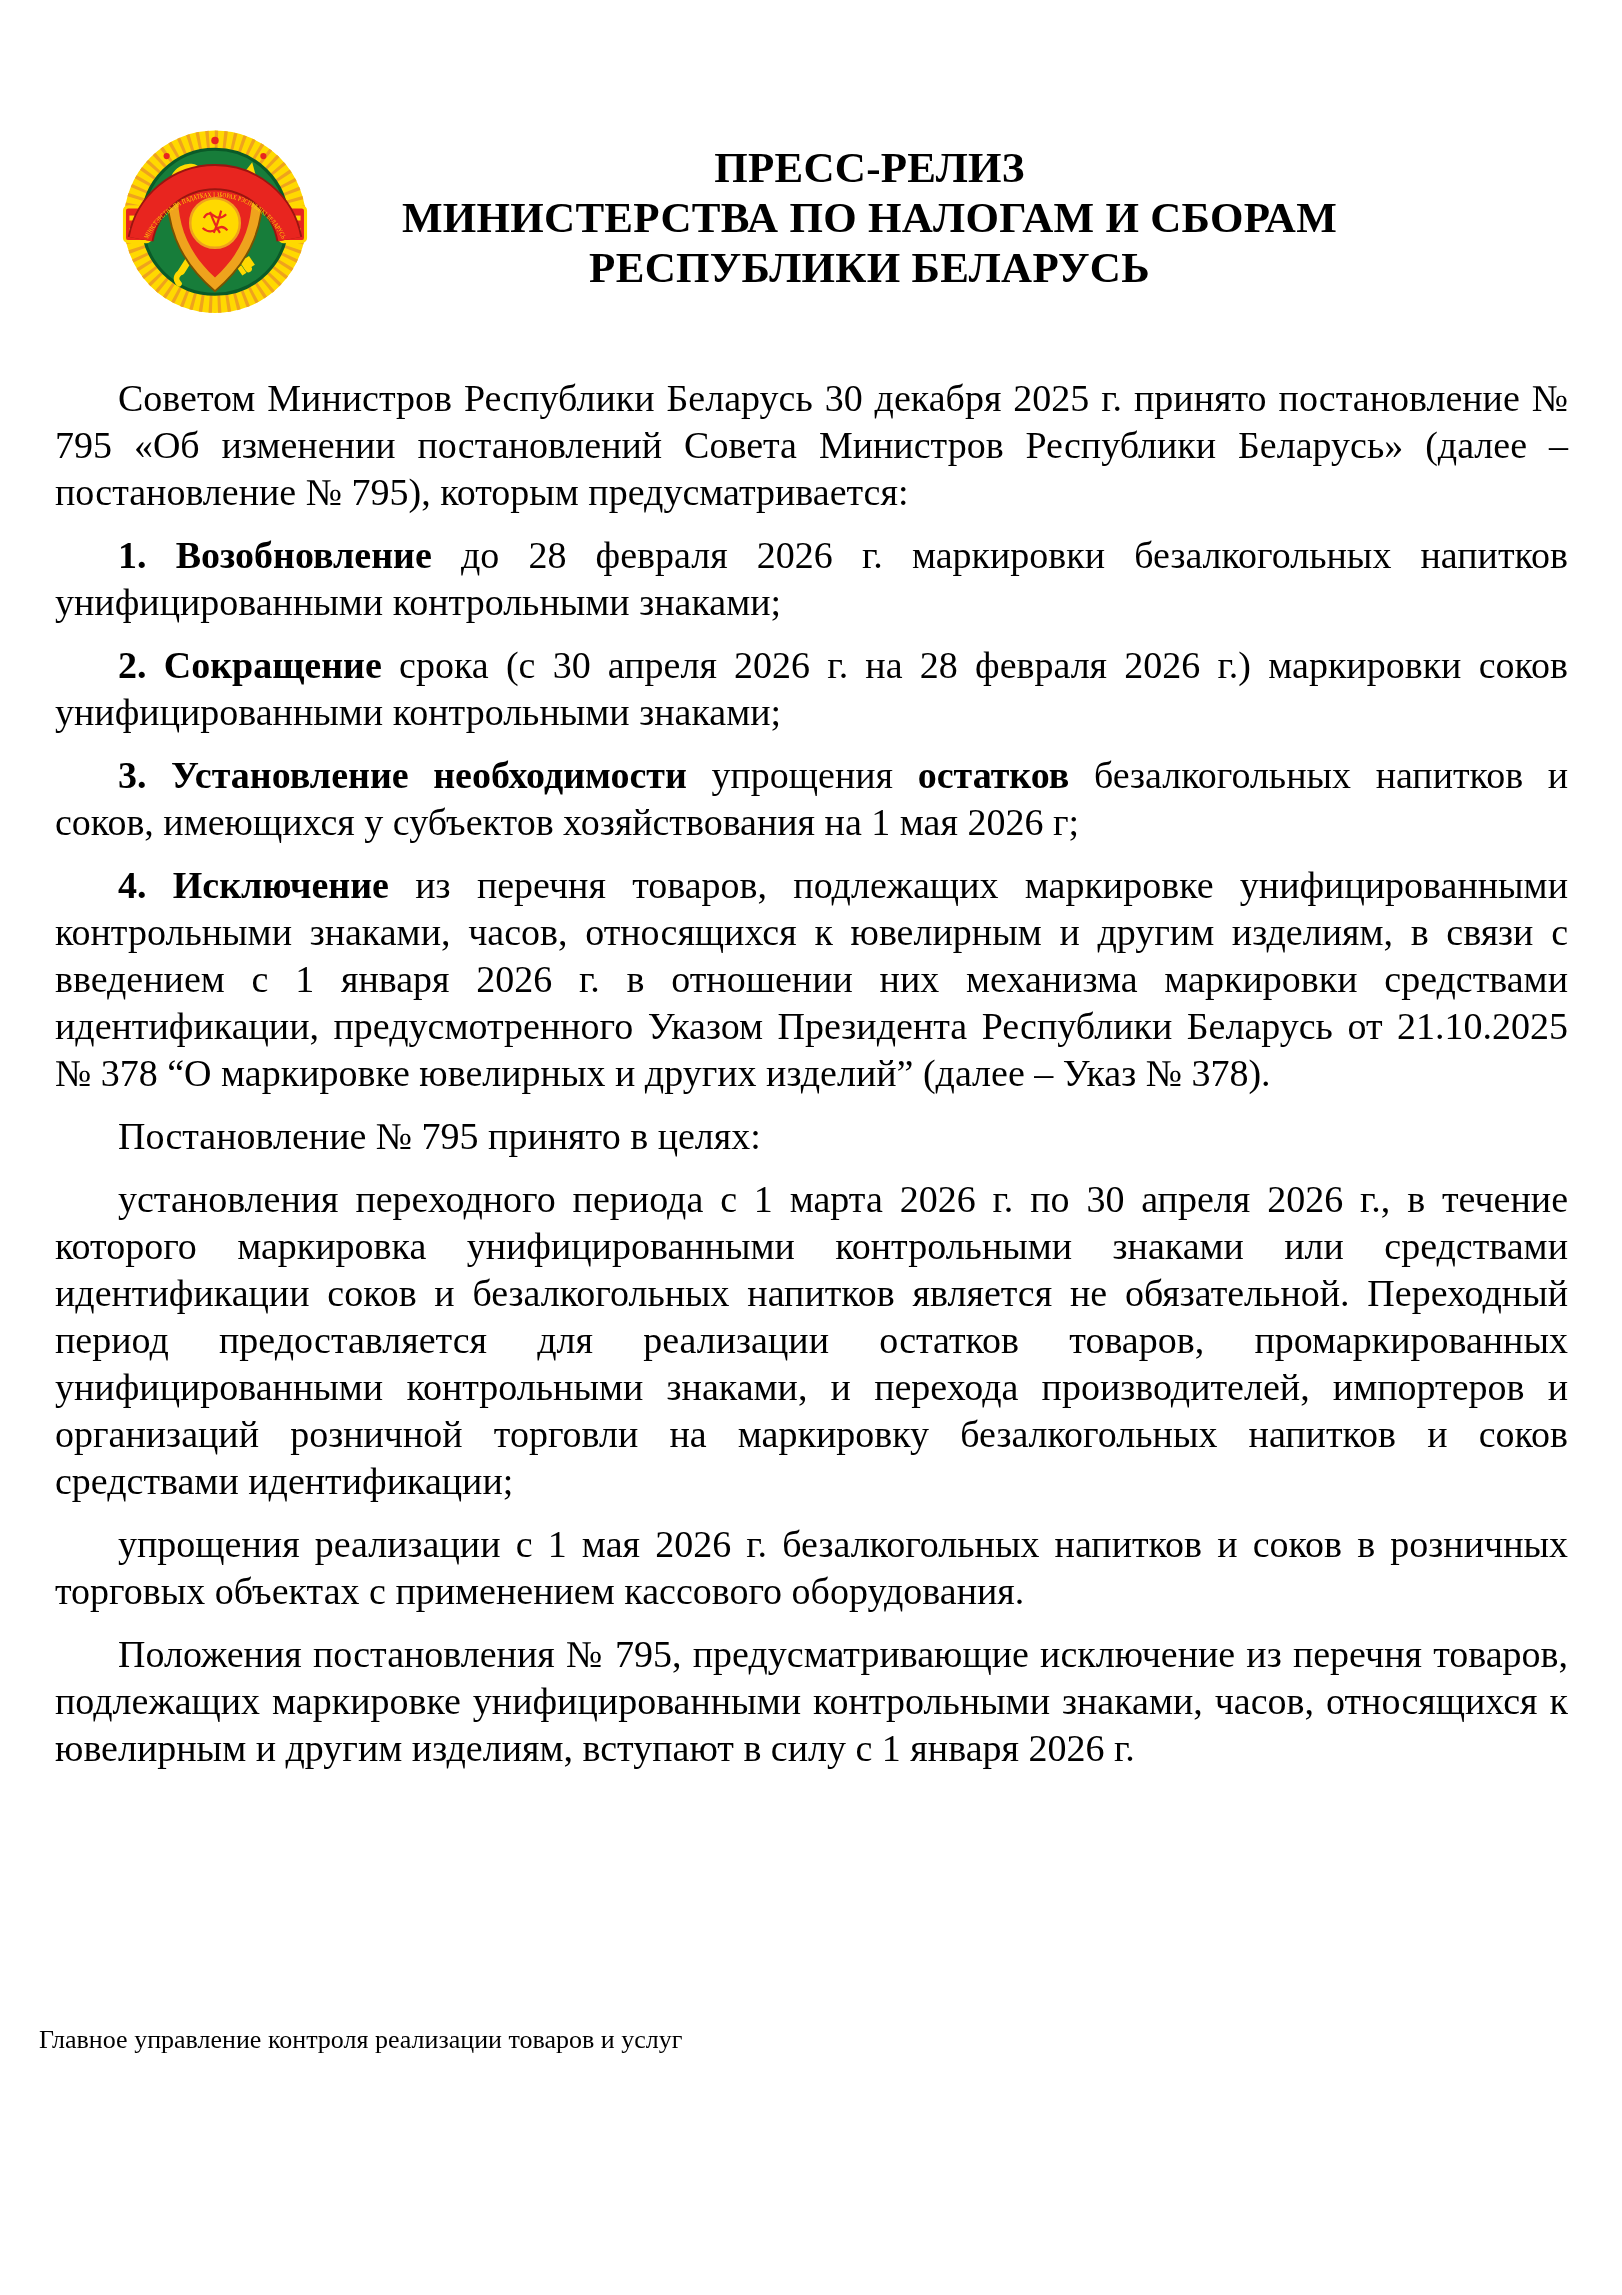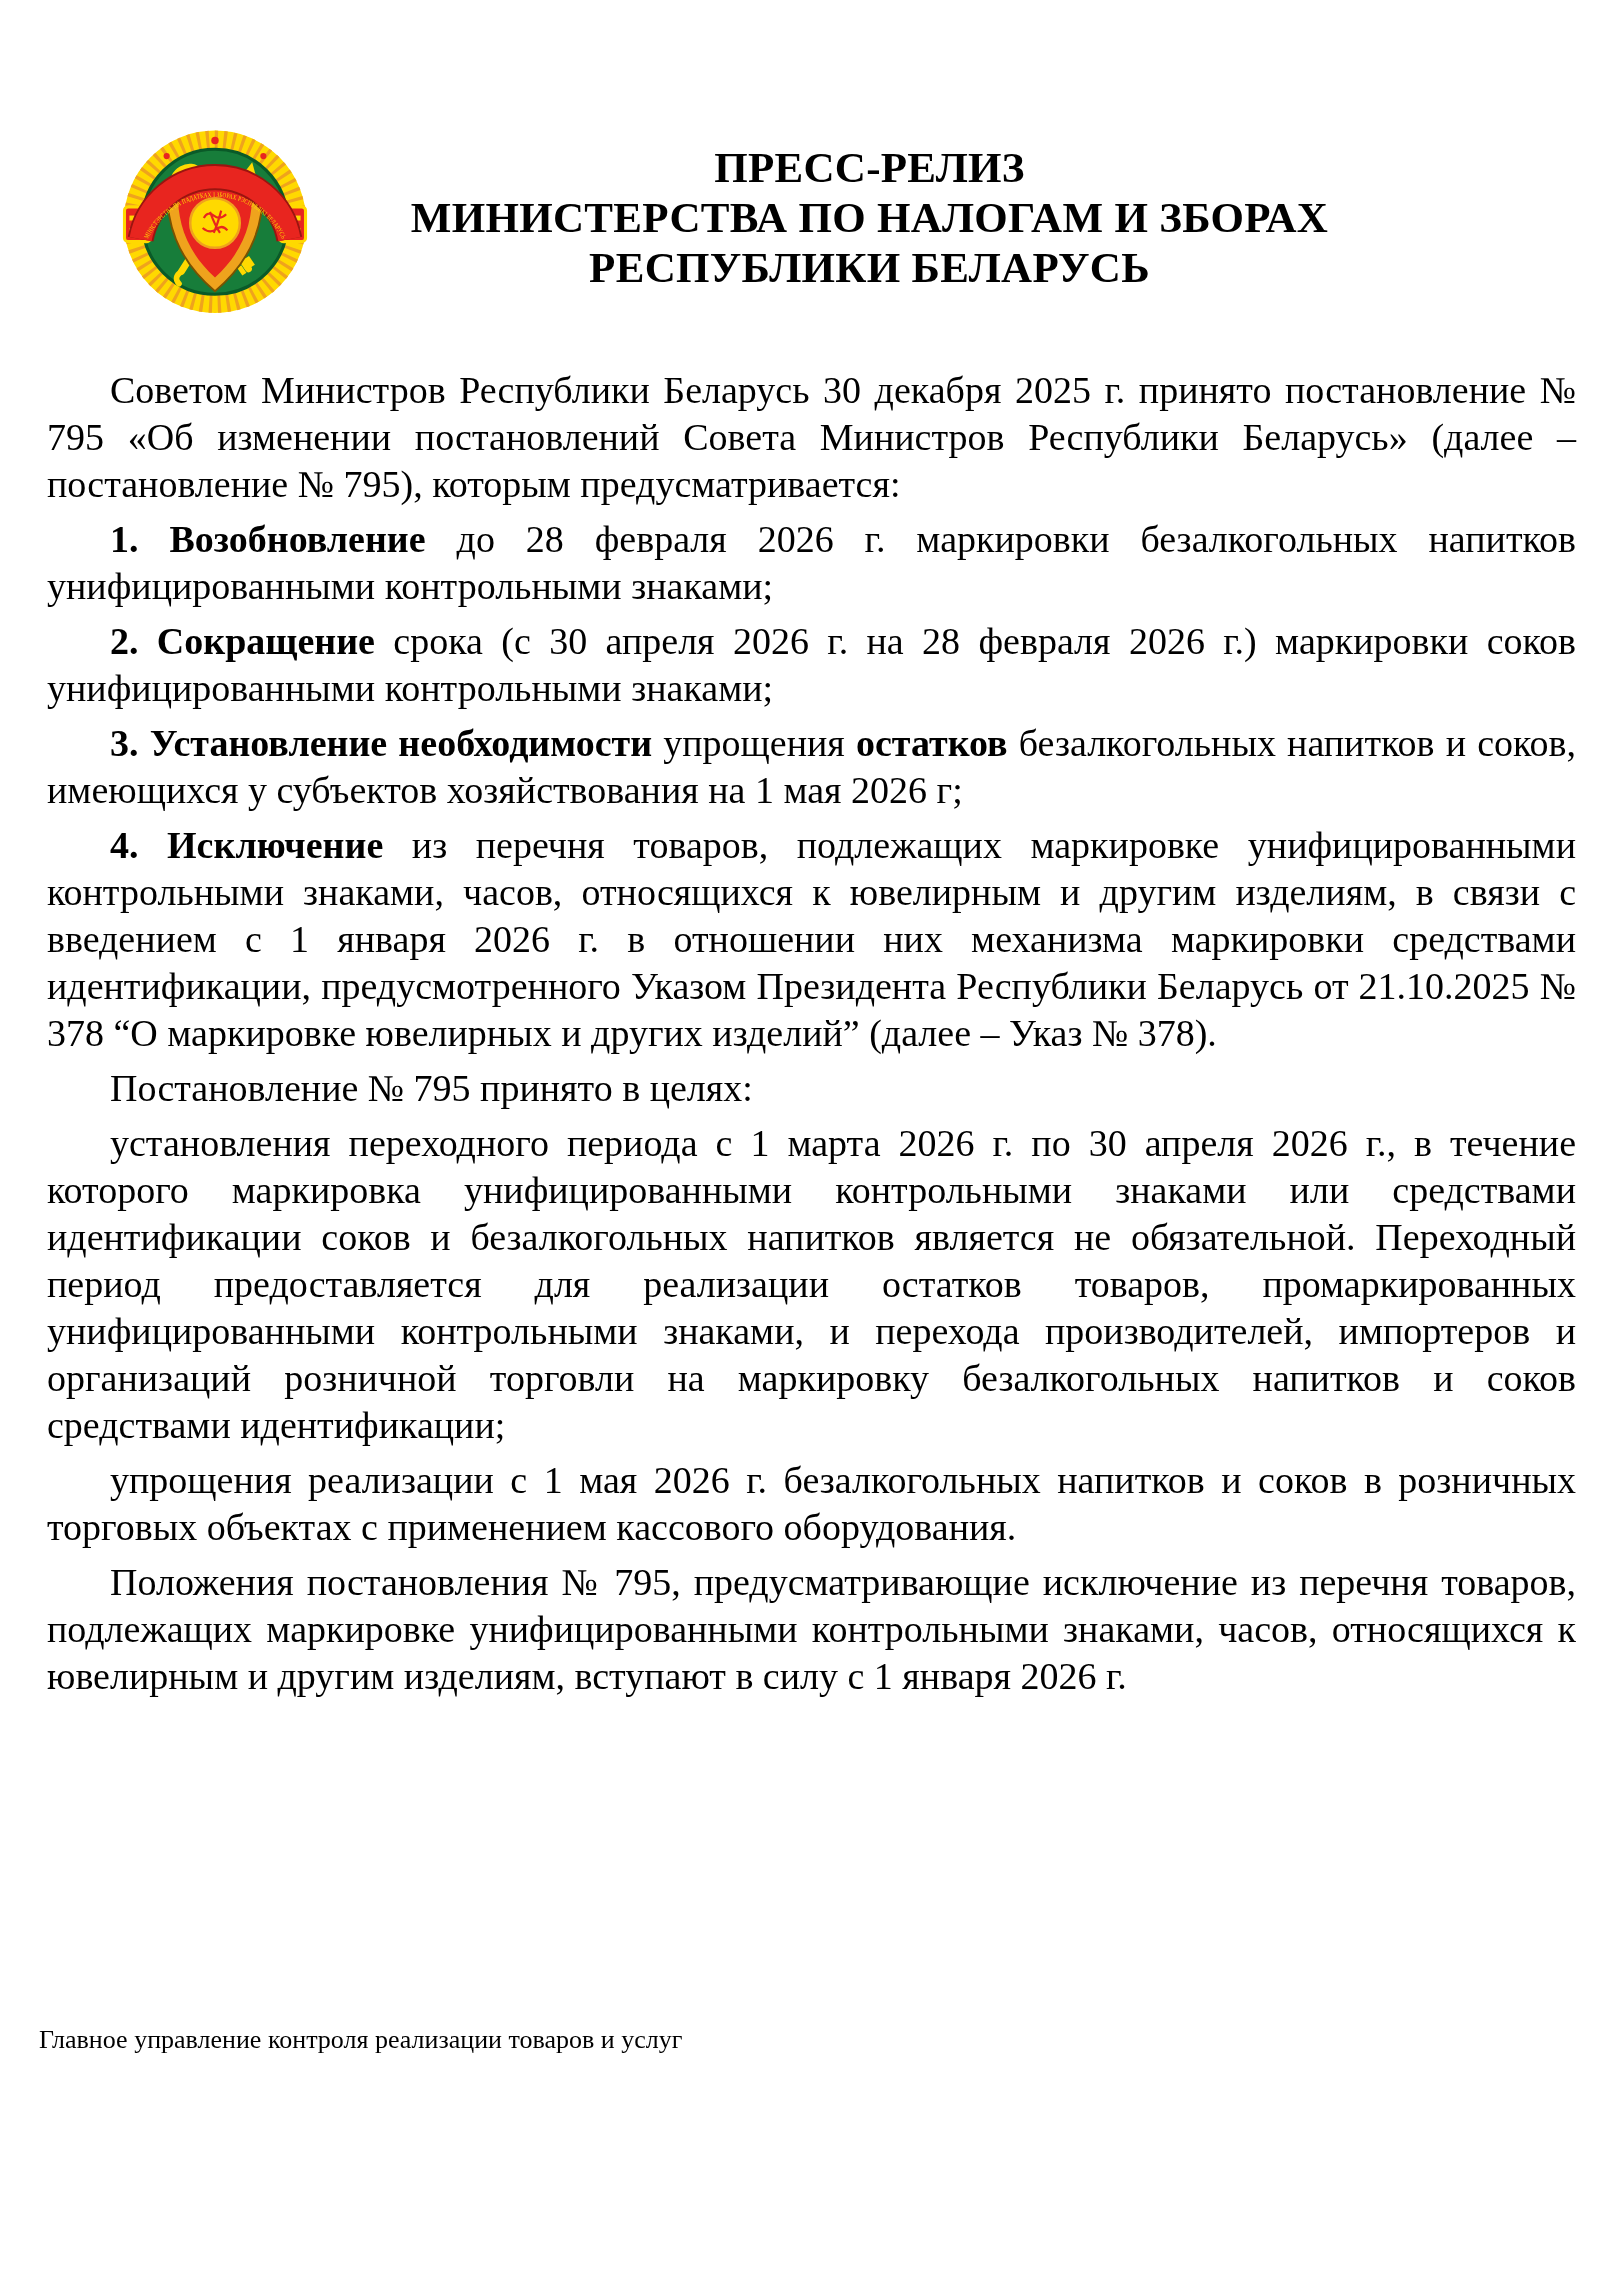--- a/index.html
+++ b/index.html
@@ -31,21 +31,21 @@
   }
   
   .doc-body {
     position: absolute;
     top: 359px; left: 39px; right: 39px;
     font-size: 38px;
     line-height: 47px;
     text-align: justify;
   }
   .doc-body p.para {
-    margin: 8px;
+    margin: 16px;
     text-indent: 63px;
   }
   .doc-body .bold { font-weight: bold; }
   
   .footer-signature {
     position: absolute;
     top: 2019px; left: 39px; right: 39px;
     font-size: 26px;
     line-height: 42px;
   }
@@ -94,21 +94,21 @@
 
     <path d="M30,176 A 122,122 0 0 1 270,176" fill="none" stroke-width="42" stroke="#9a1510"></path>
     <path d="M30,176 A 122,122 0 0 1 270,176" fill="none" stroke-width="36" stroke="#e8251f"></path>
     <text font-size="11" letter-spacing="0.4" fill="#ffd900">
       <textPath href="#ribbonTextPath" startOffset="4" textLength="270" lengthAdjust="spacingAndGlyphs">МІНІСТЭРСТВА ПА ПАДАТКАХ І ЗБОРАХ РЭСПУБЛІКІ БЕЛАРУСЬ</textPath>
     </text>
   </svg>
 
   <div class="title-block">
     <div>ПРЕСС-РЕЛИЗ</div>
-    <div>МИНИСТЕРСТВА ПО НАЛОГАМ И ЗБОРАХ</div>
+    <div>МИНИСТЕРСТВА ПО НАЛОГАМ И СБОРАМ</div>
     <div>РЕСПУБЛИКИ БЕЛАРУСЬ</div>
   </div>
 
   <main class="doc-body">
       <p class="para"><span>Советом Министров Республики Беларусь 30 декабря 2025 г. принято постановление № 795 «Об изменении постановлений Совета Министров Республики Беларусь» (далее – постановление № 795), которым предусматривается:</span></p>
       <p class="para"><span class="bold">1. Возобновление</span><span> до 28 февраля 2026 г. маркировки безалкогольных напитков унифицированными контрольными знаками;</span></p>
       <p class="para"><span class="bold">2. Сокращение</span><span> срока (с 30 апреля 2026 г. на 28 февраля 2026 г.) маркировки соков унифицированными контрольными знаками;</span></p>
       <p class="para"><span class="bold">3. Установление необходимости</span><span> упрощения </span><span class="bold">остатков</span><span> безалкогольных напитков и соков, имеющихся у субъектов хозяйствования на 1 мая 2026 г;</span></p>
       <p class="para"><span class="bold">4. Исключение</span><span> из перечня товаров, подлежащих маркировке унифицированными контрольными знаками, часов, относящихся к ювелирным и другим изделиям, в связи с введением с 1 января 2026 г. в отношении них механизма маркировки средствами идентификации, предусмотренного Указом Президента Республики Беларусь от 21.10.2025 № 378 “О маркировке ювелирных и других изделий” (далее – Указ № 378).</span></p>
       <p class="para"><span>Постановление № 795 принято в целях:</span></p>

